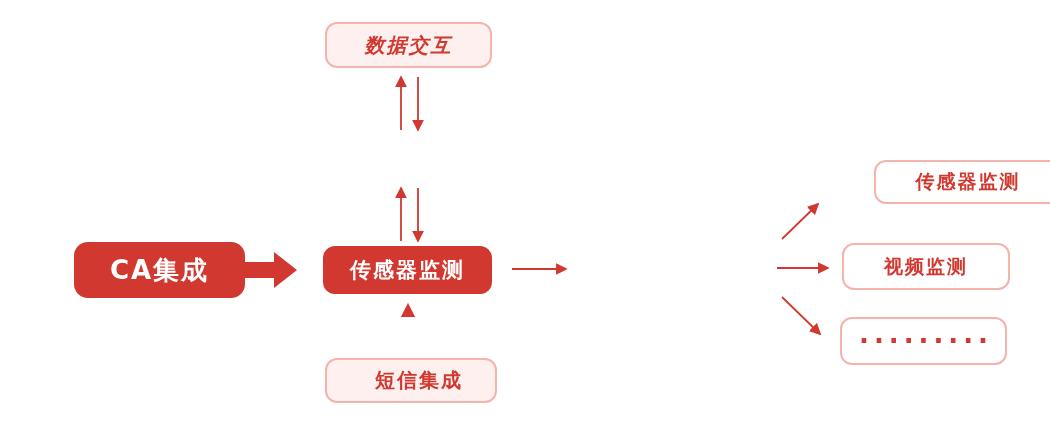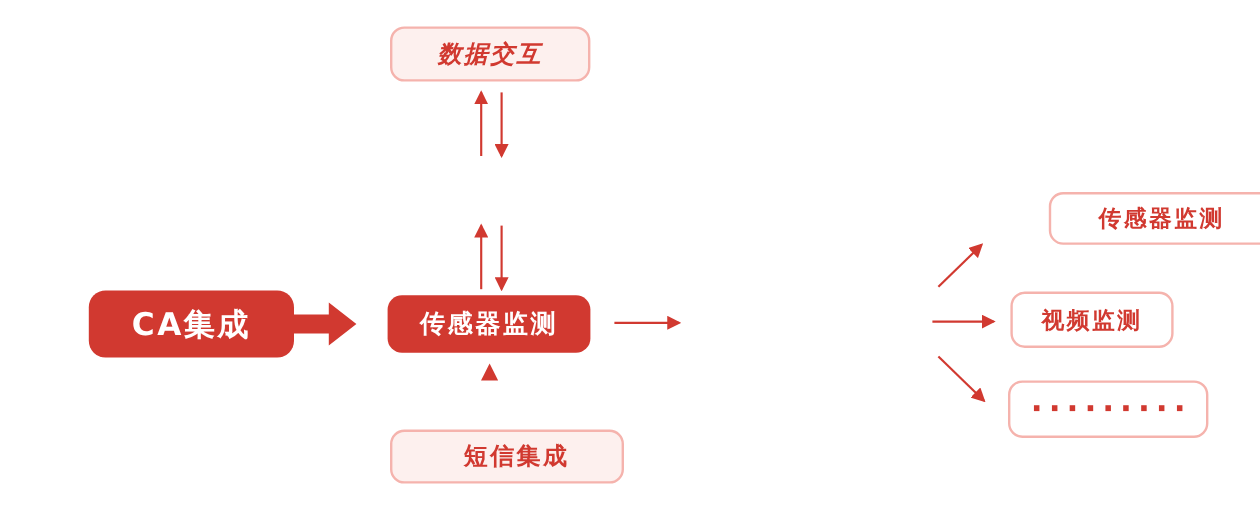--- a/index.html
+++ b/index.html
@@ -28,24 +28,24 @@
     white-space:nowrap;
   }
   .node.solid{background:var(--red);color:var(--text_on_solid);}
   .node.light{background:var(--light_fill);border:2px solid var(--pink_border);color:var(--red);}
   .node.white{background:var(--white_fill);border:2px solid var(--pink_border);color:var(--red);}
 
   .n-ca{left:42px;top:242px;width:171px;height:56px;font-size:26px;border-radius:14px;margin-left:32px;}
   .n-interaction{left:325px;top:22px;width:167px;height:46px;font-size:20px;font-style:italic;}
   .n-center{left:325px;top:134px;width:167px;height:45px;font-size:20px;}
   .n-exchange{left:323px;top:246px;width:169px;height:48px;font-size:21px;}
-  .n-sms{left:325px;top:358px;width:195px;height:45px;font-size:20px;padding-left:16px;}
+  .n-sms{left:325px;top:358px;width:172px;height:45px;font-size:20px;padding-left:16px;}
   .n-device{left:592px;top:245px;width:165px;height:48px;font-size:21px;}
   .n-sensor{left:842px;top:160px;width:188px;height:44px;font-size:19px;margin-left:32px;}
-  .n-video{left:842px;top:243px;width:136px;height:47px;font-size:19px;}
+  .n-video{left:842px;top:243px;width:168px;height:47px;font-size:19px;}
   .n-more{left:840px;top:317px;width:167px;height:48px;font-size:26px;letter-spacing:5px;padding-left:5px;}
 
   svg.connectors{position:absolute;left:0;top:0;pointer-events:none;}
 </style>
 </head>
 <body>
 
 <div class="canvas">
 
   <svg class="connectors" width="1050" height="430" viewBox="0 0 1050 430">

